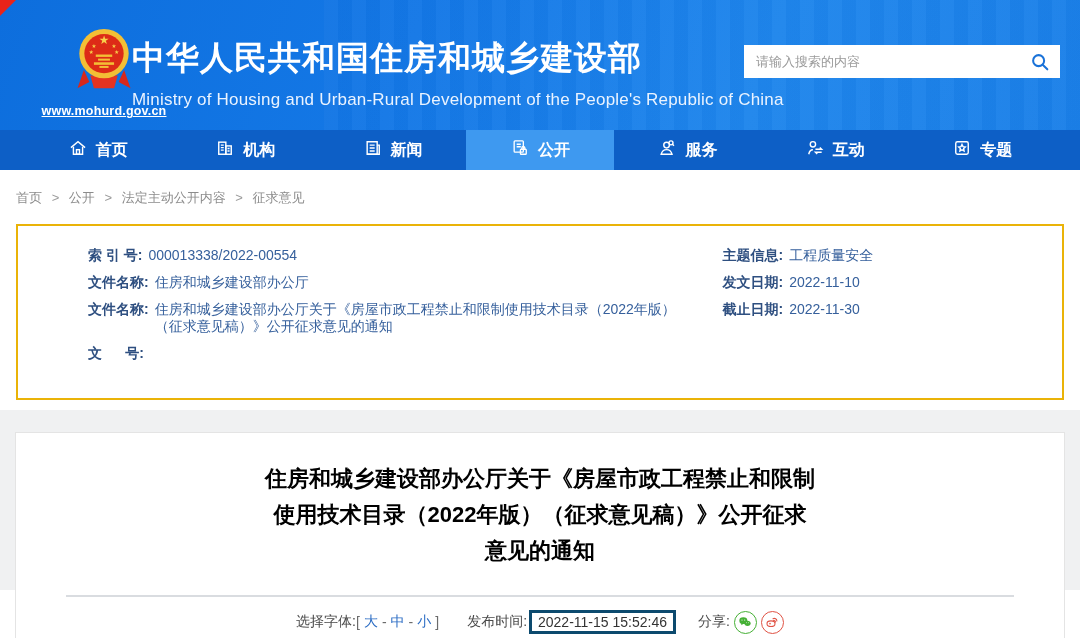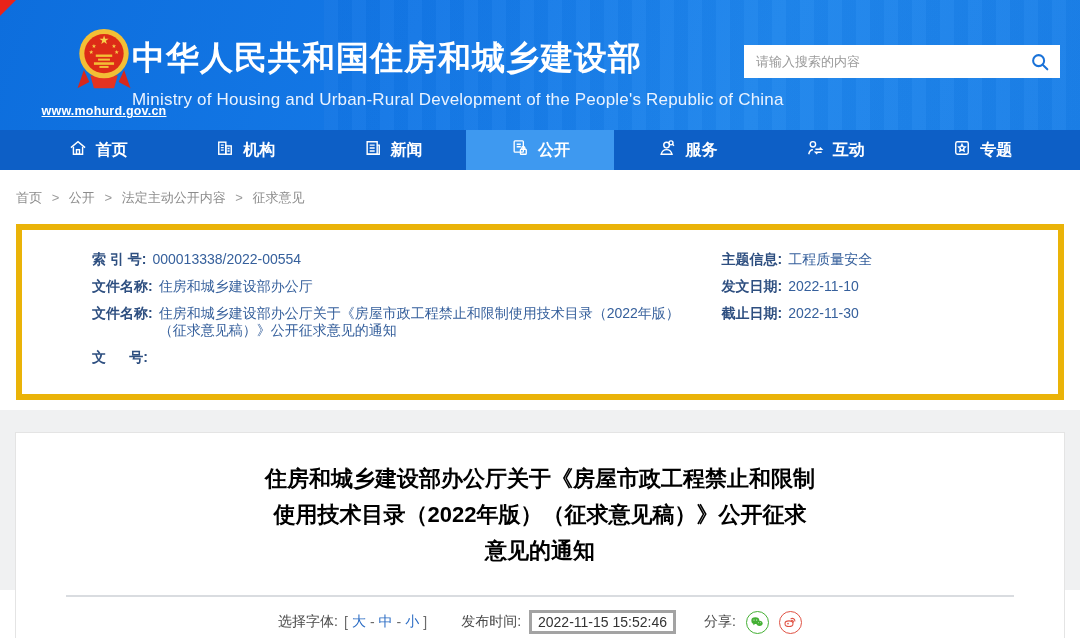--- a/index.html
+++ b/index.html
@@ -48,47 +48,47 @@
   .nav-item.active { background:#3e99f0; }
   .nav-item svg { width:20px; height:20px; }
 
   
   .breadcrumb { padding:19px 0 0 16px; font-size:13px; color:#8c8c8c; }
   .breadcrumb .crumb { cursor:pointer; }
   .breadcrumb .sep { margin:0 6px; color:#9b9b9b; }
 
   
   .info-box {
-    margin:17px 16px 0 16px; background:#ffffff; border:6px solid #eab308;
+    margin:17px 16px 0 16px; background:#ffffff; border:2px solid #eab308;
     height:176px; display:flex; padding:21px 24px 0 70px; font-size:14px;
   }
   .info-col-left { width:63%; }
   .info-col-right { width:37%; padding-left:36px; }
   .info-row { display:flex; margin-bottom:10px; line-height:17px; }
   .info-label { color:#2e4f80; font-weight:bold; white-space:pre; flex:none; }
   .info-value { color:#36609c; margin-left:6px; }
   .info-col-left .info-value { max-width:560px; }
 
   
   .lower { margin-top:10px; background:#f0f1f2; height:180px; padding:22px 15px 0 15px; }
   .article-box { background:#ffffff; border:1px solid #e4e4e4; height:260px; padding-top:28px; }
   .article-title { text-align:center; color:#000000; font-size:22px; font-weight:bold; line-height:36px; }
   .divider { height:0; border-top:2px solid #d9dce0; margin:26px 50px 0 50px; }
 
   
   .toolbar {
     margin-top:13px; display:flex; align-items:center; justify-content:center;
-    font-size:14px; color:#4a4a4a; gap:6px;
+    font-size:14px; color:#4a4a4a; 
   }
   .font-group { display:flex; align-items:center; gap:4px; }
   .font-size-link { color:#2b6cc4; cursor:pointer; }
   .toolbar .bracket, .toolbar .dash { color:#6b6b6b; }
   .publish-label { margin-left:28px; }
   .publish-time-highlight {
-    border:3px solid #a3a3a3; padding:1px 6px; color:#333333; margin-left:2px; white-space:nowrap;
+    border:3px solid #0c4a6e; padding:1px 6px; color:#333333; margin-left:2px; white-space:nowrap;
   }
   .share-label { margin-left:22px; }
   .share-icon {
     width:23px; height:23px; border-radius:50%; display:inline-flex;
     align-items:center; justify-content:center; cursor:pointer; margin-left:4px; background:#fff;
   }
   .share-wechat { border:1.5px solid #45b035; }
   .share-weibo  { border:1.5px solid #e05244; }
 </style>
 </head>

